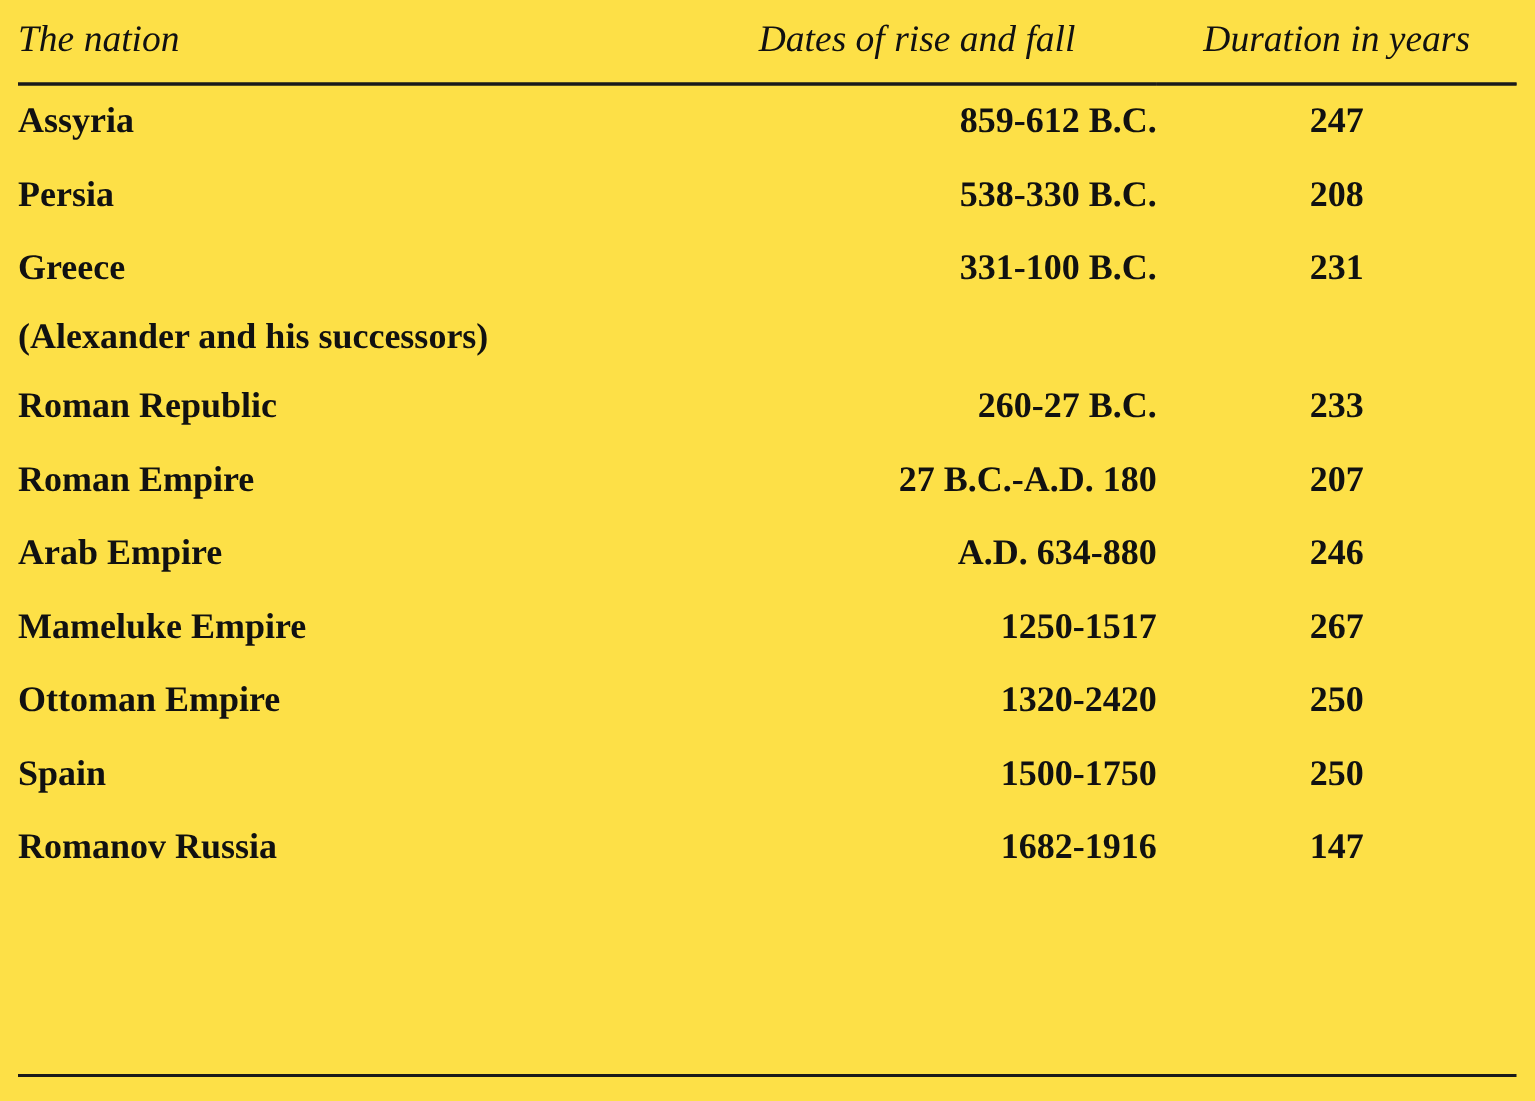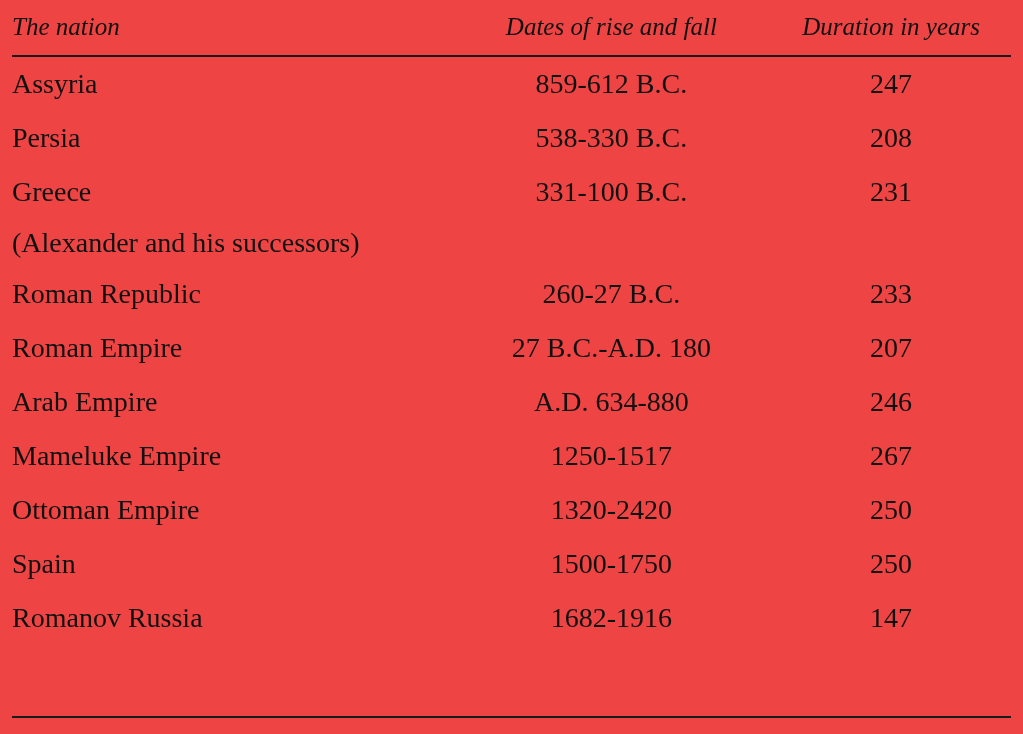--- a/index.html
+++ b/index.html
@@ -11,21 +11,21 @@
     width: 1023px;
     height: 734px;
     font-family: "Liberation Serif", "DejaVu Serif", serif;
     color: #111111;
     overflow: hidden;
   }
   .page {
     position: relative;
     width: 1023px;
     height: 734px;
-    background: #ef4444;
+    background: #fde047;
     box-sizing: border-box;
   }
   .table-wrap {
     position: absolute;
     left: 0;
     top: 0;
     width: 1023px;
     padding: 0 12px;
     box-sizing: border-box;
   }
@@ -36,26 +36,27 @@
   }
   table.nation-table thead th {
     font-style: italic;
     font-weight: normal;
     font-size: 25px;
     padding: 13px 0 14px 0;
     border-bottom: 2px solid #1a1a1a;
     white-space: nowrap;
   }
   table.nation-table tbody td {
-    font-size: 28px;
+    font-size: 24px;
     padding: 11px 0 11px 0;
     white-space: nowrap;
+    font-weight: bold;
   }
   .col-nation   { width: 44%; text-align: left;   padding-left: 6px; }
-  .col-dates    { width: 32%; text-align: center; }
+  .col-dates    { width: 32%; text-align: right; }
   .col-duration { width: 24%; text-align: center; }
 
   thead .col-nation   { text-align: left;   padding-left: 6px; }
   thead .col-dates    { text-align: center; }
   thead .col-duration { text-align: center; }
 
   tbody tr.sub-row td.col-nation {
     padding-top: 8px;
     padding-bottom: 8px;
   }

